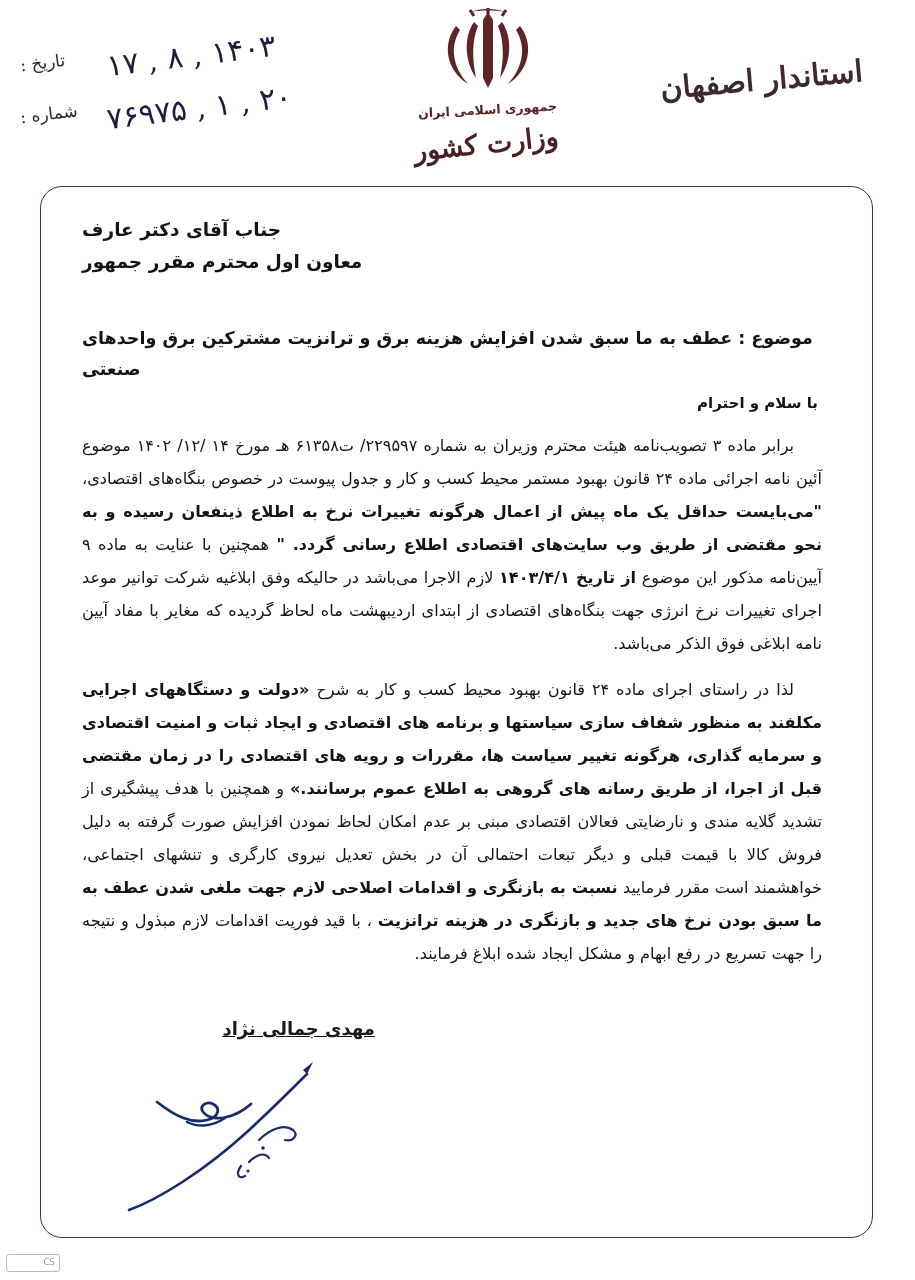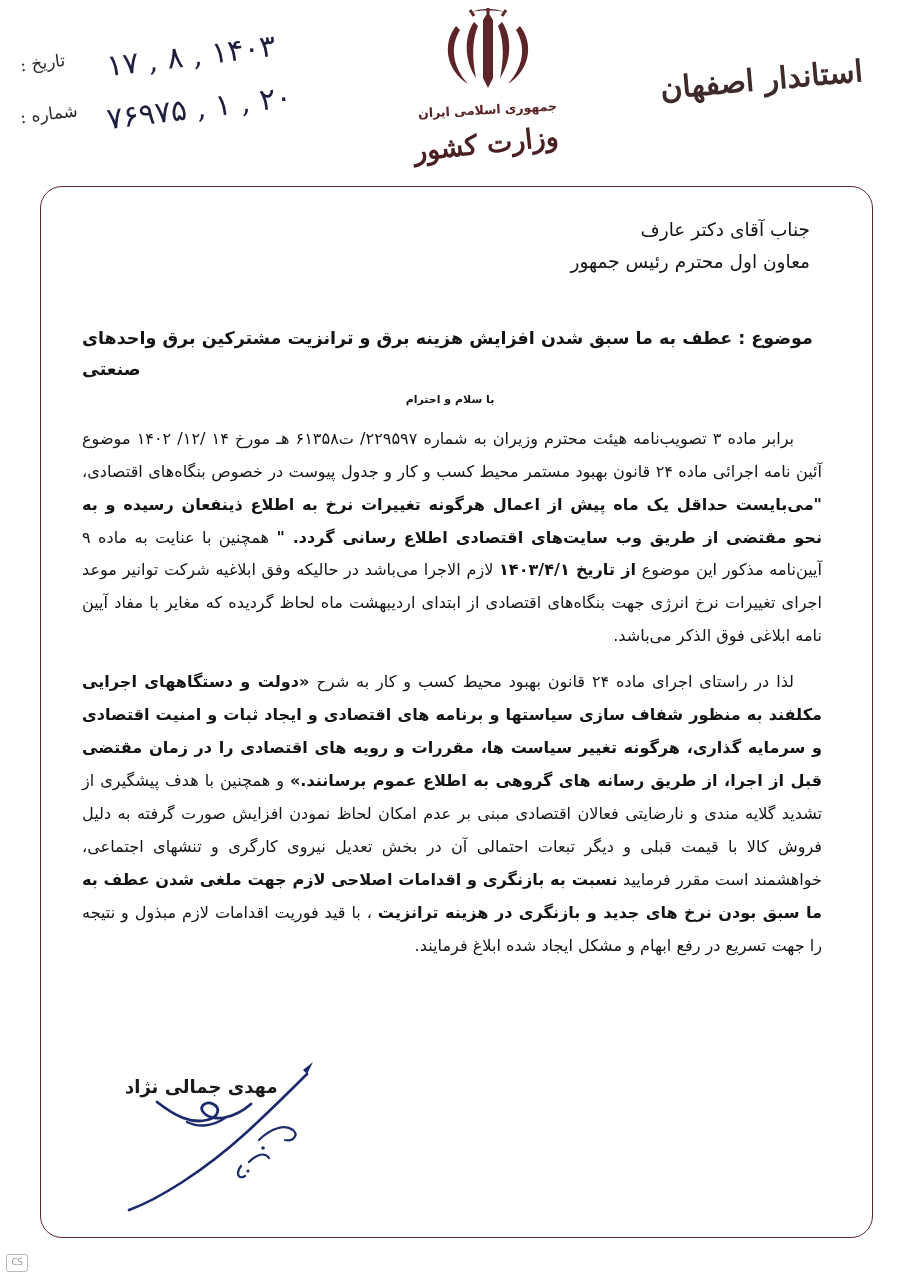--- a/index.html
+++ b/index.html
@@ -115,64 +115,65 @@
     position: absolute;
     top: 200px;
     left: 56px;
     width: 800px;
     height: 1020px;
     box-sizing: border-box;
     padding: 14px 34px 0 26px;
   }
 
   .addressee {
-    text-align: right;
-    font-weight: 400;
+    text-align: left;
+    font-weight: 700;
     font-size: 18.5px;
     line-height: 1.75;
     margin: 0 0 6px 0;
     padding-right: 12px;
   }
   .addressee div { white-space: nowrap; }
 
   .subject {
     text-align: left;
     font-weight: 700;
     font-size: 17.5px;
     line-height: 1.8;
     margin-top: 44px;
     padding-right: 4px;
   }
   .greeting {
-    text-align: center;
-    font-weight: 700;
-    font-size: 11px;
+    text-align: right;
+    font-weight: 700;
+    font-size: 15px;
     line-height: 1.8;
     margin-top: 4px;
     padding-right: 4px;
   }
 
   p.para {
     text-align: justify;
     text-align-last: right;
     font-size: 16.1px;
     line-height: 2.05;
     margin: 13px 0 0 0;
     text-indent: 28px;
   }
   p.para.no-indent { text-indent: 0; }
   p.para b { font-weight: 700; }
 
   
   .signature {
     position: absolute;
-    top: 1076px;
+    top: 1018px;
     right: 540px;
     width: 250px;
-    text-align: left;
+    text-align: right;
+    text-decoration: underline;
   }
   .sig-name {
     font-size: 18px;
     font-weight: 700;
     color: #1a1a1a;
     white-space: nowrap;
   }
   .sig-mark {
     position: absolute;
     top: 1032px;
@@ -190,20 +191,21 @@
     width: 20px;
     height: 16px;
     border: 1.5px solid #b9b9b9;
     border-radius: 3px;
     color: #9a9a9a;
     font-size: 9px;
     line-height: 14px;
     text-align: center;
     font-family: "DejaVu Sans", "Liberation Sans", sans-serif;
     letter-spacing: -0.5px;
+    padding-left: 32px;
   }
 </style>
 </head>
 <body>
 
 <div class="letterhead">
 
   <div class="emblem-block">
     <svg class="emblem-svg" width="108" height="92" viewBox="0 0 108 92">
       <g fill="#5e2528">
@@ -241,21 +243,21 @@
   </div>
 
 </div>
 
 <div class="frame"></div>
 
 <div class="content">
 
   <div class="addressee">
     <div>جناب آقای دکتر عارف</div>
-    <div>معاون اول محترم رئیس جمهور</div>
+    <div>معاون اول محترم مقرر جمهور</div>
   </div>
 
   <div class="subject">موضوع : عطف به ما سبق شدن افزایش هزینه برق و ترانزیت مشترکین برق واحدهای صنعتی</div>
 
   <div class="greeting">با سلام و احترام</div>
 
 
   <p class="para"><span>برابر ماده ۳ تصویب‌نامه هیئت محترم وزیران به شماره ۲۲۹۵۹۷/ ت۶۱۳۵۸ هـ مورخ ۱۴ /۱۲/ ۱۴۰۲ موضوع آئین نامه اجرائی ماده ۲۴ قانون بهبود مستمر محیط کسب و کار و جدول پیوست در خصوص بنگاه‌های اقتصادی، </span><b>"می‌بایست حداقل یک ماه پیش از اعمال هرگونه تغییرات نرخ به اطلاع ذینفعان رسیده و به نحو مقتضی از طریق وب سایت‌های اقتصادی اطلاع رسانی گردد. "</b><span> همچنین با عنایت به ماده ۹ آیین‌نامه مذکور این موضوع </span><b>از تاریخ ۱۴۰۳/۴/۱</b><span> لازم الاجرا می‌باشد در حالیکه وفق  ابلاغیه شرکت توانیر موعد اجرای تغییرات نرخ انرژی جهت بنگاه‌های اقتصادی از ابتدای اردیبهشت ماه لحاظ گردیده که مغایر با مفاد آیین نامه ابلاغی فوق الذکر می‌باشد.</span></p>
 
   <p class="para"><span>لذا در راستای اجرای ماده ۲۴  قانون بهبود محیط کسب و کار به شرح </span><b>«دولت و دستگاههای اجرایی مکلفند به منظور شفاف سازی سیاستها و برنامه های اقتصادی و ایجاد ثبات و امنیت اقتصادی و سرمایه گذاری، هرگونه تغییر سیاست ها، مقررات و رویه های اقتصادی را در زمان مقتضی قبل از اجرا، از طریق رسانه های گروهی به اطلاع عموم برسانند.»</b><span> و همچنین با هدف پیشگیری از تشدید گلایه مندی و نارضایتی فعالان اقتصادی مبنی بر عدم امکان لحاظ نمودن افزایش صورت گرفته به دلیل فروش کالا با قیمت قبلی و دیگر تبعات احتمالی آن در بخش تعدیل نیروی کارگری و تنشهای اجتماعی، خواهشمند است مقرر فرمایید </span><b>نسبت به بازنگری و  اقدامات اصلاحی لازم جهت ملغی شدن عطف به ما سبق بودن نرخ های جدید و بازنگری در هزینه ترانزیت</b><span> ، با قید فوریت اقدامات لازم مبذول و نتیجه را جهت تسریع در رفع ابهام و مشکل ایجاد شده ابلاغ فرمایند.</span></p>

